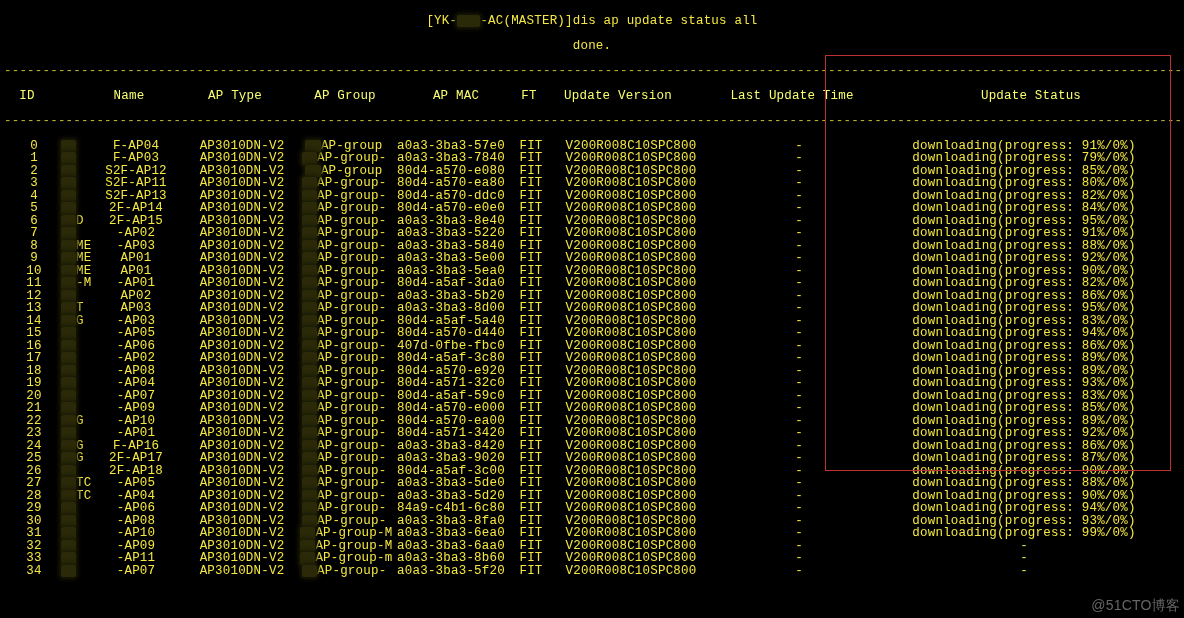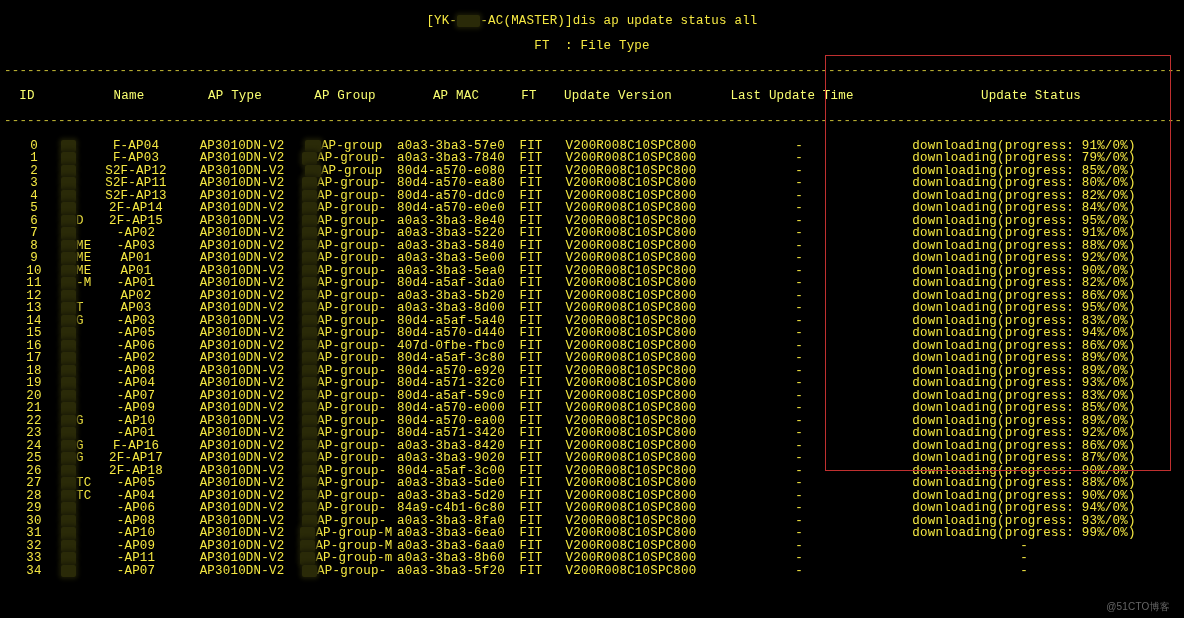--- a/index.html
+++ b/index.html
@@ -33,24 +33,24 @@
     border: 1px solid #c03030;
     top: 55px;
     left: 825px;
     width: 344px;
     height: 414px;
     pointer-events: none;
   }
   .watermark {
     position: absolute;
     bottom: 6px;
-    right: 14px;
+    right: 4px;
     color: #666;
     font-family: sans-serif;
-    font-size: 10px;
+    font-size: 14px;
     pointer-events: none;
   }
   .row { display: block; height: 12.5px; text-align: center; }
   .cell { display: inline-block; }
   .c-id   { width: 28px; }
   .c-pre  { width: 56px; }
   .c-name { width: 64px; }
   .c-type { width: 116px; margin-left: 16px; }
   .c-grp  { width: 88px; }
   .c-mac  { width: 126px; }
@@ -63,21 +63,21 @@
   .c-mac.hdr   { width: 118px; }
   .c-ft.hdr    { width: 28px; }
   .c-ver.hdr   { width: 150px; }
   .c-time.hdr  { width: 198px; }
 </style>
 </head>
 <body>
 
 <div class="terminal">
 <span class="row"><span>[YK-</span><span class="smudge">XXX</span><span>-AC(MASTER)]dis ap update status all</span></span>
-<span class="row">FT  : File Type</span>
+<span class="row">done.</span>
 <span class="row dim">-------------------------------------------------------------------------------------------------------------------------------------------------------------------------</span>
 <span class="row hdr"><span class="cell c-id hdr">ID</span><span class="cell c-pre hdr"></span><span class="cell c-name hdr">Name</span><span class="cell c-type hdr">AP Type</span><span class="cell c-grp hdr">AP Group</span><span class="cell c-mac hdr">AP MAC</span><span class="cell c-ft hdr">FT</span><span class="cell c-ver hdr">Update Version</span><span class="cell c-time hdr">Last Update Time</span><span class="cell c-stat hdr">Update Status</span></span>
 <span class="row dim">-------------------------------------------------------------------------------------------------------------------------------------------------------------------------</span>
 <div id="rows-container"><span class="row"><span class="cell c-id">0</span><span class="cell c-pre"><span class="smudge">XX</span><span>  </span></span><span class="cell c-name">F-AP04</span><span class="cell c-type">AP3010DN-V2</span><span class="cell c-grp"><span class="smudge">XX</span><span>AP-group</span></span><span class="cell c-mac">a0a3-3ba3-57e0</span><span class="cell c-ft">FIT</span><span class="cell c-ver">V200R008C10SPC800</span><span class="cell c-time">-</span><span class="cell c-stat">downloading(progress: 91%/0%)</span></span><span class="row"><span class="cell c-id">1</span><span class="cell c-pre"><span class="smudge">XX</span><span>  </span></span><span class="cell c-name">F-AP03</span><span class="cell c-type">AP3010DN-V2</span><span class="cell c-grp"><span class="smudge">XX</span><span>AP-group-</span></span><span class="cell c-mac">a0a3-3ba3-7840</span><span class="cell c-ft">FIT</span><span class="cell c-ver">V200R008C10SPC800</span><span class="cell c-time">-</span><span class="cell c-stat">downloading(progress: 79%/0%)</span></span><span class="row"><span class="cell c-id">2</span><span class="cell c-pre"><span class="smudge">XX</span><span>  </span></span><span class="cell c-name">S2F-AP12</span><span class="cell c-type">AP3010DN-V2</span><span class="cell c-grp"><span class="smudge">XX</span><span>AP-group</span></span><span class="cell c-mac">80d4-a570-e080</span><span class="cell c-ft">FIT</span><span class="cell c-ver">V200R008C10SPC800</span><span class="cell c-time">-</span><span class="cell c-stat">downloading(progress: 85%/0%)</span></span><span class="row"><span class="cell c-id">3</span><span class="cell c-pre"><span class="smudge">XX</span><span>  </span></span><span class="cell c-name">S2F-AP11</span><span class="cell c-type">AP3010DN-V2</span><span class="cell c-grp"><span class="smudge">XX</span><span>AP-group-</span></span><span class="cell c-mac">80d4-a570-ea80</span><span class="cell c-ft">FIT</span><span class="cell c-ver">V200R008C10SPC800</span><span class="cell c-time">-</span><span class="cell c-stat">downloading(progress: 80%/0%)</span></span><span class="row"><span class="cell c-id">4</span><span class="cell c-pre"><span class="smudge">XX</span><span>  </span></span><span class="cell c-name">S2F-AP13</span><span class="cell c-type">AP3010DN-V2</span><span class="cell c-grp"><span class="smudge">XX</span><span>AP-group-</span></span><span class="cell c-mac">80d4-a570-ddc0</span><span class="cell c-ft">FIT</span><span class="cell c-ver">V200R008C10SPC800</span><span class="cell c-time">-</span><span class="cell c-stat">downloading(progress: 82%/0%)</span></span><span class="row"><span class="cell c-id">5</span><span class="cell c-pre"><span class="smudge">XX</span><span>  </span></span><span class="cell c-name">2F-AP14</span><span class="cell c-type">AP3010DN-V2</span><span class="cell c-grp"><span class="smudge">XX</span><span>AP-group-</span></span><span class="cell c-mac">80d4-a570-e0e0</span><span class="cell c-ft">FIT</span><span class="cell c-ver">V200R008C10SPC800</span><span class="cell c-time">-</span><span class="cell c-stat">downloading(progress: 84%/0%)</span></span><span class="row"><span class="cell c-id">6</span><span class="cell c-pre"><span class="smudge">XX</span><span>D </span></span><span class="cell c-name">2F-AP15</span><span class="cell c-type">AP3010DN-V2</span><span class="cell c-grp"><span class="smudge">XX</span><span>AP-group-</span></span><span class="cell c-mac">a0a3-3ba3-8e40</span><span class="cell c-ft">FIT</span><span class="cell c-ver">V200R008C10SPC800</span><span class="cell c-time">-</span><span class="cell c-stat">downloading(progress: 95%/0%)</span></span><span class="row"><span class="cell c-id">7</span><span class="cell c-pre"><span class="smudge">XX</span><span>  </span></span><span class="cell c-name">-AP02</span><span class="cell c-type">AP3010DN-V2</span><span class="cell c-grp"><span class="smudge">XX</span><span>AP-group-</span></span><span class="cell c-mac">a0a3-3ba3-5220</span><span class="cell c-ft">FIT</span><span class="cell c-ver">V200R008C10SPC800</span><span class="cell c-time">-</span><span class="cell c-stat">downloading(progress: 91%/0%)</span></span><span class="row"><span class="cell c-id">8</span><span class="cell c-pre"><span class="smudge">XX</span><span>ME</span></span><span class="cell c-name">-AP03</span><span class="cell c-type">AP3010DN-V2</span><span class="cell c-grp"><span class="smudge">XX</span><span>AP-group-</span></span><span class="cell c-mac">a0a3-3ba3-5840</span><span class="cell c-ft">FIT</span><span class="cell c-ver">V200R008C10SPC800</span><span class="cell c-time">-</span><span class="cell c-stat">downloading(progress: 88%/0%)</span></span><span class="row"><span class="cell c-id">9</span><span class="cell c-pre"><span class="smudge">XX</span><span>ME</span></span><span class="cell c-name">AP01</span><span class="cell c-type">AP3010DN-V2</span><span class="cell c-grp"><span class="smudge">XX</span><span>AP-group-</span></span><span class="cell c-mac">a0a3-3ba3-5e00</span><span class="cell c-ft">FIT</span><span class="cell c-ver">V200R008C10SPC800</span><span class="cell c-time">-</span><span class="cell c-stat">downloading(progress: 92%/0%)</span></span><span class="row"><span class="cell c-id">10</span><span class="cell c-pre"><span class="smudge">XX</span><span>ME</span></span><span class="cell c-name">AP01</span><span class="cell c-type">AP3010DN-V2</span><span class="cell c-grp"><span class="smudge">XX</span><span>AP-group-</span></span><span class="cell c-mac">a0a3-3ba3-5ea0</span><span class="cell c-ft">FIT</span><span class="cell c-ver">V200R008C10SPC800</span><span class="cell c-time">-</span><span class="cell c-stat">downloading(progress: 90%/0%)</span></span><span class="row"><span class="cell c-id">11</span><span class="cell c-pre"><span class="smudge">XX</span><span>-M</span></span><span class="cell c-name">-AP01</span><span class="cell c-type">AP3010DN-V2</span><span class="cell c-grp"><span class="smudge">XX</span><span>AP-group-</span></span><span class="cell c-mac">80d4-a5af-3da0</span><span class="cell c-ft">FIT</span><span class="cell c-ver">V200R008C10SPC800</span><span class="cell c-time">-</span><span class="cell c-stat">downloading(progress: 82%/0%)</span></span><span class="row"><span class="cell c-id">12</span><span class="cell c-pre"><span class="smudge">XX</span><span>  </span></span><span class="cell c-name">AP02</span><span class="cell c-type">AP3010DN-V2</span><span class="cell c-grp"><span class="smudge">XX</span><span>AP-group-</span></span><span class="cell c-mac">a0a3-3ba3-5b20</span><span class="cell c-ft">FIT</span><span class="cell c-ver">V200R008C10SPC800</span><span class="cell c-time">-</span><span class="cell c-stat">downloading(progress: 86%/0%)</span></span><span class="row"><span class="cell c-id">13</span><span class="cell c-pre"><span class="smudge">XX</span><span>T </span></span><span class="cell c-name">AP03</span><span class="cell c-type">AP3010DN-V2</span><span class="cell c-grp"><span class="smudge">XX</span><span>AP-group-</span></span><span class="cell c-mac">a0a3-3ba3-8d00</span><span class="cell c-ft">FIT</span><span class="cell c-ver">V200R008C10SPC800</span><span class="cell c-time">-</span><span class="cell c-stat">downloading(progress: 95%/0%)</span></span><span class="row"><span class="cell c-id">14</span><span class="cell c-pre"><span class="smudge">XX</span><span>G </span></span><span class="cell c-name">-AP03</span><span class="cell c-type">AP3010DN-V2</span><span class="cell c-grp"><span class="smudge">XX</span><span>AP-group-</span></span><span class="cell c-mac">80d4-a5af-5a40</span><span class="cell c-ft">FIT</span><span class="cell c-ver">V200R008C10SPC800</span><span class="cell c-time">-</span><span class="cell c-stat">downloading(progress: 83%/0%)</span></span><span class="row"><span class="cell c-id">15</span><span class="cell c-pre"><span class="smudge">XX</span><span>  </span></span><span class="cell c-name">-AP05</span><span class="cell c-type">AP3010DN-V2</span><span class="cell c-grp"><span class="smudge">XX</span><span>AP-group-</span></span><span class="cell c-mac">80d4-a570-d440</span><span class="cell c-ft">FIT</span><span class="cell c-ver">V200R008C10SPC800</span><span class="cell c-time">-</span><span class="cell c-stat">downloading(progress: 94%/0%)</span></span><span class="row"><span class="cell c-id">16</span><span class="cell c-pre"><span class="smudge">XX</span><span>  </span></span><span class="cell c-name">-AP06</span><span class="cell c-type">AP3010DN-V2</span><span class="cell c-grp"><span class="smudge">XX</span><span>AP-group-</span></span><span class="cell c-mac">407d-0fbe-fbc0</span><span class="cell c-ft">FIT</span><span class="cell c-ver">V200R008C10SPC800</span><span class="cell c-time">-</span><span class="cell c-stat">downloading(progress: 86%/0%)</span></span><span class="row"><span class="cell c-id">17</span><span class="cell c-pre"><span class="smudge">XX</span><span>  </span></span><span class="cell c-name">-AP02</span><span class="cell c-type">AP3010DN-V2</span><span class="cell c-grp"><span class="smudge">XX</span><span>AP-group-</span></span><span class="cell c-mac">80d4-a5af-3c80</span><span class="cell c-ft">FIT</span><span class="cell c-ver">V200R008C10SPC800</span><span class="cell c-time">-</span><span class="cell c-stat">downloading(progress: 89%/0%)</span></span><span class="row"><span class="cell c-id">18</span><span class="cell c-pre"><span class="smudge">XX</span><span>  </span></span><span class="cell c-name">-AP08</span><span class="cell c-type">AP3010DN-V2</span><span class="cell c-grp"><span class="smudge">XX</span><span>AP-group-</span></span><span class="cell c-mac">80d4-a570-e920</span><span class="cell c-ft">FIT</span><span class="cell c-ver">V200R008C10SPC800</span><span class="cell c-time">-</span><span class="cell c-stat">downloading(progress: 89%/0%)</span></span><span class="row"><span class="cell c-id">19</span><span class="cell c-pre"><span class="smudge">XX</span><span>  </span></span><span class="cell c-name">-AP04</span><span class="cell c-type">AP3010DN-V2</span><span class="cell c-grp"><span class="smudge">XX</span><span>AP-group-</span></span><span class="cell c-mac">80d4-a571-32c0</span><span class="cell c-ft">FIT</span><span class="cell c-ver">V200R008C10SPC800</span><span class="cell c-time">-</span><span class="cell c-stat">downloading(progress: 93%/0%)</span></span><span class="row"><span class="cell c-id">20</span><span class="cell c-pre"><span class="smudge">XX</span><span>  </span></span><span class="cell c-name">-AP07</span><span class="cell c-type">AP3010DN-V2</span><span class="cell c-grp"><span class="smudge">XX</span><span>AP-group-</span></span><span class="cell c-mac">80d4-a5af-59c0</span><span class="cell c-ft">FIT</span><span class="cell c-ver">V200R008C10SPC800</span><span class="cell c-time">-</span><span class="cell c-stat">downloading(progress: 83%/0%)</span></span><span class="row"><span class="cell c-id">21</span><span class="cell c-pre"><span class="smudge">XX</span><span>  </span></span><span class="cell c-name">-AP09</span><span class="cell c-type">AP3010DN-V2</span><span class="cell c-grp"><span class="smudge">XX</span><span>AP-group-</span></span><span class="cell c-mac">80d4-a570-e000</span><span class="cell c-ft">FIT</span><span class="cell c-ver">V200R008C10SPC800</span><span class="cell c-time">-</span><span class="cell c-stat">downloading(progress: 85%/0%)</span></span><span class="row"><span class="cell c-id">22</span><span class="cell c-pre"><span class="smudge">XX</span><span>G </span></span><span class="cell c-name">-AP10</span><span class="cell c-type">AP3010DN-V2</span><span class="cell c-grp"><span class="smudge">XX</span><span>AP-group-</span></span><span class="cell c-mac">80d4-a570-ea00</span><span class="cell c-ft">FIT</span><span class="cell c-ver">V200R008C10SPC800</span><span class="cell c-time">-</span><span class="cell c-stat">downloading(progress: 89%/0%)</span></span><span class="row"><span class="cell c-id">23</span><span class="cell c-pre"><span class="smudge">XX</span><span>  </span></span><span class="cell c-name">-AP01</span><span class="cell c-type">AP3010DN-V2</span><span class="cell c-grp"><span class="smudge">XX</span><span>AP-group-</span></span><span class="cell c-mac">80d4-a571-3420</span><span class="cell c-ft">FIT</span><span class="cell c-ver">V200R008C10SPC800</span><span class="cell c-time">-</span><span class="cell c-stat">downloading(progress: 92%/0%)</span></span><span class="row"><span class="cell c-id">24</span><span class="cell c-pre"><span class="smudge">XX</span><span>G </span></span><span class="cell c-name">F-AP16</span><span class="cell c-type">AP3010DN-V2</span><span class="cell c-grp"><span class="smudge">XX</span><span>AP-group-</span></span><span class="cell c-mac">a0a3-3ba3-8420</span><span class="cell c-ft">FIT</span><span class="cell c-ver">V200R008C10SPC800</span><span class="cell c-time">-</span><span class="cell c-stat">downloading(progress: 86%/0%)</span></span><span class="row"><span class="cell c-id">25</span><span class="cell c-pre"><span class="smudge">XX</span><span>G </span></span><span class="cell c-name">2F-AP17</span><span class="cell c-type">AP3010DN-V2</span><span class="cell c-grp"><span class="smudge">XX</span><span>AP-group-</span></span><span class="cell c-mac">a0a3-3ba3-9020</span><span class="cell c-ft">FIT</span><span class="cell c-ver">V200R008C10SPC800</span><span class="cell c-time">-</span><span class="cell c-stat">downloading(progress: 87%/0%)</span></span><span class="row"><span class="cell c-id">26</span><span class="cell c-pre"><span class="smudge">XX</span><span>  </span></span><span class="cell c-name">2F-AP18</span><span class="cell c-type">AP3010DN-V2</span><span class="cell c-grp"><span class="smudge">XX</span><span>AP-group-</span></span><span class="cell c-mac">80d4-a5af-3c00</span><span class="cell c-ft">FIT</span><span class="cell c-ver">V200R008C10SPC800</span><span class="cell c-time">-</span><span class="cell c-stat">downloading(progress: 90%/0%)</span></span><span class="row"><span class="cell c-id">27</span><span class="cell c-pre"><span class="smudge">XX</span><span>TC</span></span><span class="cell c-name">-AP05</span><span class="cell c-type">AP3010DN-V2</span><span class="cell c-grp"><span class="smudge">XX</span><span>AP-group-</span></span><span class="cell c-mac">a0a3-3ba3-5de0</span><span class="cell c-ft">FIT</span><span class="cell c-ver">V200R008C10SPC800</span><span class="cell c-time">-</span><span class="cell c-stat">downloading(progress: 88%/0%)</span></span><span class="row"><span class="cell c-id">28</span><span class="cell c-pre"><span class="smudge">XX</span><span>TC</span></span><span class="cell c-name">-AP04</span><span class="cell c-type">AP3010DN-V2</span><span class="cell c-grp"><span class="smudge">XX</span><span>AP-group-</span></span><span class="cell c-mac">a0a3-3ba3-5d20</span><span class="cell c-ft">FIT</span><span class="cell c-ver">V200R008C10SPC800</span><span class="cell c-time">-</span><span class="cell c-stat">downloading(progress: 90%/0%)</span></span><span class="row"><span class="cell c-id">29</span><span class="cell c-pre"><span class="smudge">XX</span><span>  </span></span><span class="cell c-name">-AP06</span><span class="cell c-type">AP3010DN-V2</span><span class="cell c-grp"><span class="smudge">XX</span><span>AP-group-</span></span><span class="cell c-mac">84a9-c4b1-6c80</span><span class="cell c-ft">FIT</span><span class="cell c-ver">V200R008C10SPC800</span><span class="cell c-time">-</span><span class="cell c-stat">downloading(progress: 94%/0%)</span></span><span class="row"><span class="cell c-id">30</span><span class="cell c-pre"><span class="smudge">XX</span><span>  </span></span><span class="cell c-name">-AP08</span><span class="cell c-type">AP3010DN-V2</span><span class="cell c-grp"><span class="smudge">XX</span><span>AP-group-</span></span><span class="cell c-mac">a0a3-3ba3-8fa0</span><span class="cell c-ft">FIT</span><span class="cell c-ver">V200R008C10SPC800</span><span class="cell c-time">-</span><span class="cell c-stat">downloading(progress: 93%/0%)</span></span><span class="row"><span class="cell c-id">31</span><span class="cell c-pre"><span class="smudge">XX</span><span>  </span></span><span class="cell c-name">-AP10</span><span class="cell c-type">AP3010DN-V2</span><span class="cell c-grp"><span class="smudge">XX</span><span>AP-group-M</span></span><span class="cell c-mac">a0a3-3ba3-6ea0</span><span class="cell c-ft">FIT</span><span class="cell c-ver">V200R008C10SPC800</span><span class="cell c-time">-</span><span class="cell c-stat">downloading(progress: 99%/0%)</span></span><span class="row"><span class="cell c-id">32</span><span class="cell c-pre"><span class="smudge">XX</span><span>  </span></span><span class="cell c-name">-AP09</span><span class="cell c-type">AP3010DN-V2</span><span class="cell c-grp"><span class="smudge">XX</span><span>AP-group-M</span></span><span class="cell c-mac">a0a3-3ba3-6aa0</span><span class="cell c-ft">FIT</span><span class="cell c-ver">V200R008C10SPC800</span><span class="cell c-time">-</span><span class="cell c-stat">-</span></span><span class="row"><span class="cell c-id">33</span><span class="cell c-pre"><span class="smudge">XX</span><span>  </span></span><span class="cell c-name">-AP11</span><span class="cell c-type">AP3010DN-V2</span><span class="cell c-grp"><span class="smudge">XX</span><span>AP-group-m</span></span><span class="cell c-mac">a0a3-3ba3-8b60</span><span class="cell c-ft">FIT</span><span class="cell c-ver">V200R008C10SPC800</span><span class="cell c-time">-</span><span class="cell c-stat">-</span></span><span class="row"><span class="cell c-id">34</span><span class="cell c-pre"><span class="smudge">XX</span><span>  </span></span><span class="cell c-name">-AP07</span><span class="cell c-type">AP3010DN-V2</span><span class="cell c-grp"><span class="smudge">XX</span><span>AP-group-</span></span><span class="cell c-mac">a0a3-3ba3-5f20</span><span class="cell c-ft">FIT</span><span class="cell c-ver">V200R008C10SPC800</span><span class="cell c-time">-</span><span class="cell c-stat">-</span></span></div>
 
 
 
 </div>
 
 <div class="highlight-box"></div>

